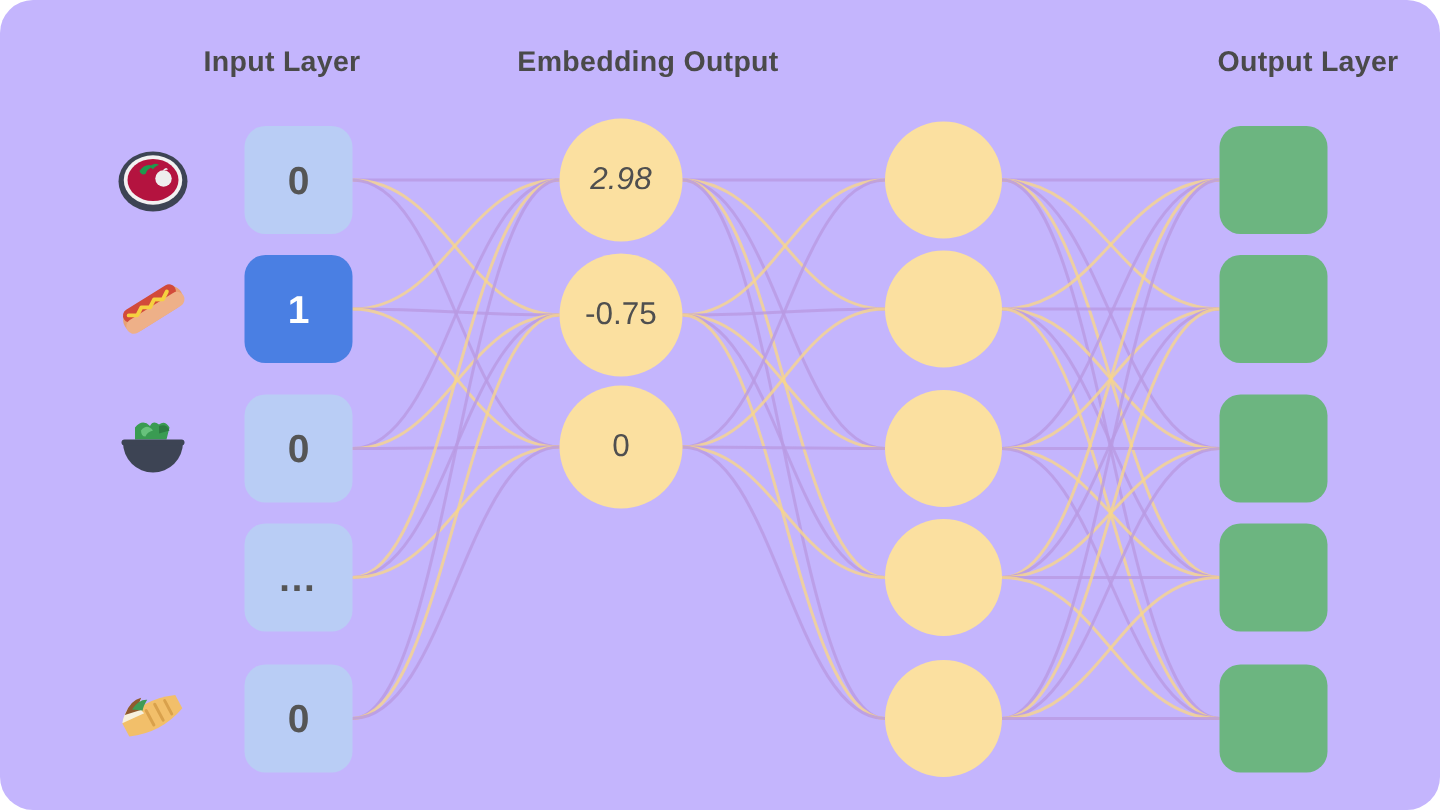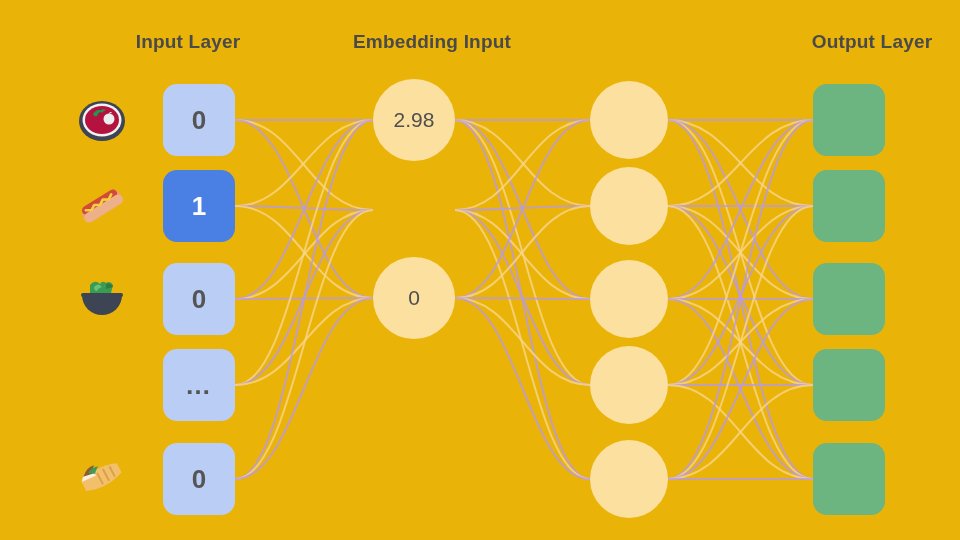--- a/index.html
+++ b/index.html
@@ -4,23 +4,24 @@
 <style>
   html, body {
     margin: 0;
     padding: 0;
     background: #ffffff;
   }
   #canvas {
     position: relative;
     width: 960px;
     height: 540px;
-    background: #eab308;
+    background: #c4b5fd;
     font-family: "Liberation Sans", sans-serif;
     overflow: hidden;
+    border-radius: 22px;
   }
   
   .layer-title {
     position: absolute;
     font-size: 19px;
     font-weight: bold;
     color: #4a4a4a;
     letter-spacing: 0.2px;
     white-space: nowrap;
     text-align: center;
@@ -96,21 +97,21 @@
     justify-content: center;
   }
   .icon-wrap svg { display: block; }
 </style>
 </head>
 <body>
 
 <div id="canvas">
 
   <div class="layer-title" id="title-input">Input Layer</div>
-  <div class="layer-title" id="title-embed">Embedding Input</div>
+  <div class="layer-title" id="title-embed">Embedding Output</div>
   <div class="layer-title" id="title-output">Output Layer</div>
 
   <svg id="edges" viewBox="0 0 960 540">
     <g id="edge-group-1" fill="none" stroke-width="2" stroke-opacity="0.85">
         <path d="M 235 120 C 297.1 120, 310.9 120, 373 120" stroke="#b99ae2" fill="none" stroke-width="2" stroke-opacity="0.8"></path>
         <path d="M 235 120 C 297.1 120, 310.9 210, 373 210" stroke="#f7d68b" fill="none" stroke-width="2" stroke-opacity="0.8"></path>
         <path d="M 235 120 C 297.1 120, 310.9 298, 373 298" stroke="#b99ae2" fill="none" stroke-width="2" stroke-opacity="0.8"></path>
         <path d="M 235 206 C 297.1 206, 310.9 120, 373 120" stroke="#f7d68b" fill="none" stroke-width="2" stroke-opacity="0.8"></path>
         <path d="M 235 206 C 297.1 206, 310.9 210, 373 210" stroke="#b99ae2" fill="none" stroke-width="2" stroke-opacity="0.8"></path>
         <path d="M 235 206 C 297.1 206, 310.9 298, 373 298" stroke="#f7d68b" fill="none" stroke-width="2" stroke-opacity="0.8"></path>
@@ -228,23 +229,26 @@
   <div class="node input-box" style="left:163px; top:263px;">
       <span>0</span>
     </div>
   <div class="node input-box dots" style="left:163px; top:349px;">
       <span>…</span>
     </div>
   <div class="node input-box" style="left:163px; top:443px;">
       <span>0</span>
     </div>
 
-  <div class="node embed-circle" style="left:373px; top:79px;">
+  <div class="node embed-circle" style="left:373px; top:79px;font-style:italic;">
       <span>2.98</span>
     </div>
+  <div class="node embed-circle" style="left:373px; top:169px;">
+      <span>-0.75</span>
+    </div>
   <div class="node embed-circle" style="left:373px; top:257px;">
       <span>0</span>
     </div>
 
   <div class="node hidden-circle" style="left:590px; top:81px;">
       <span></span>
     </div>
   <div class="node hidden-circle" style="left:590px; top:167px;">
       <span></span>
     </div>

